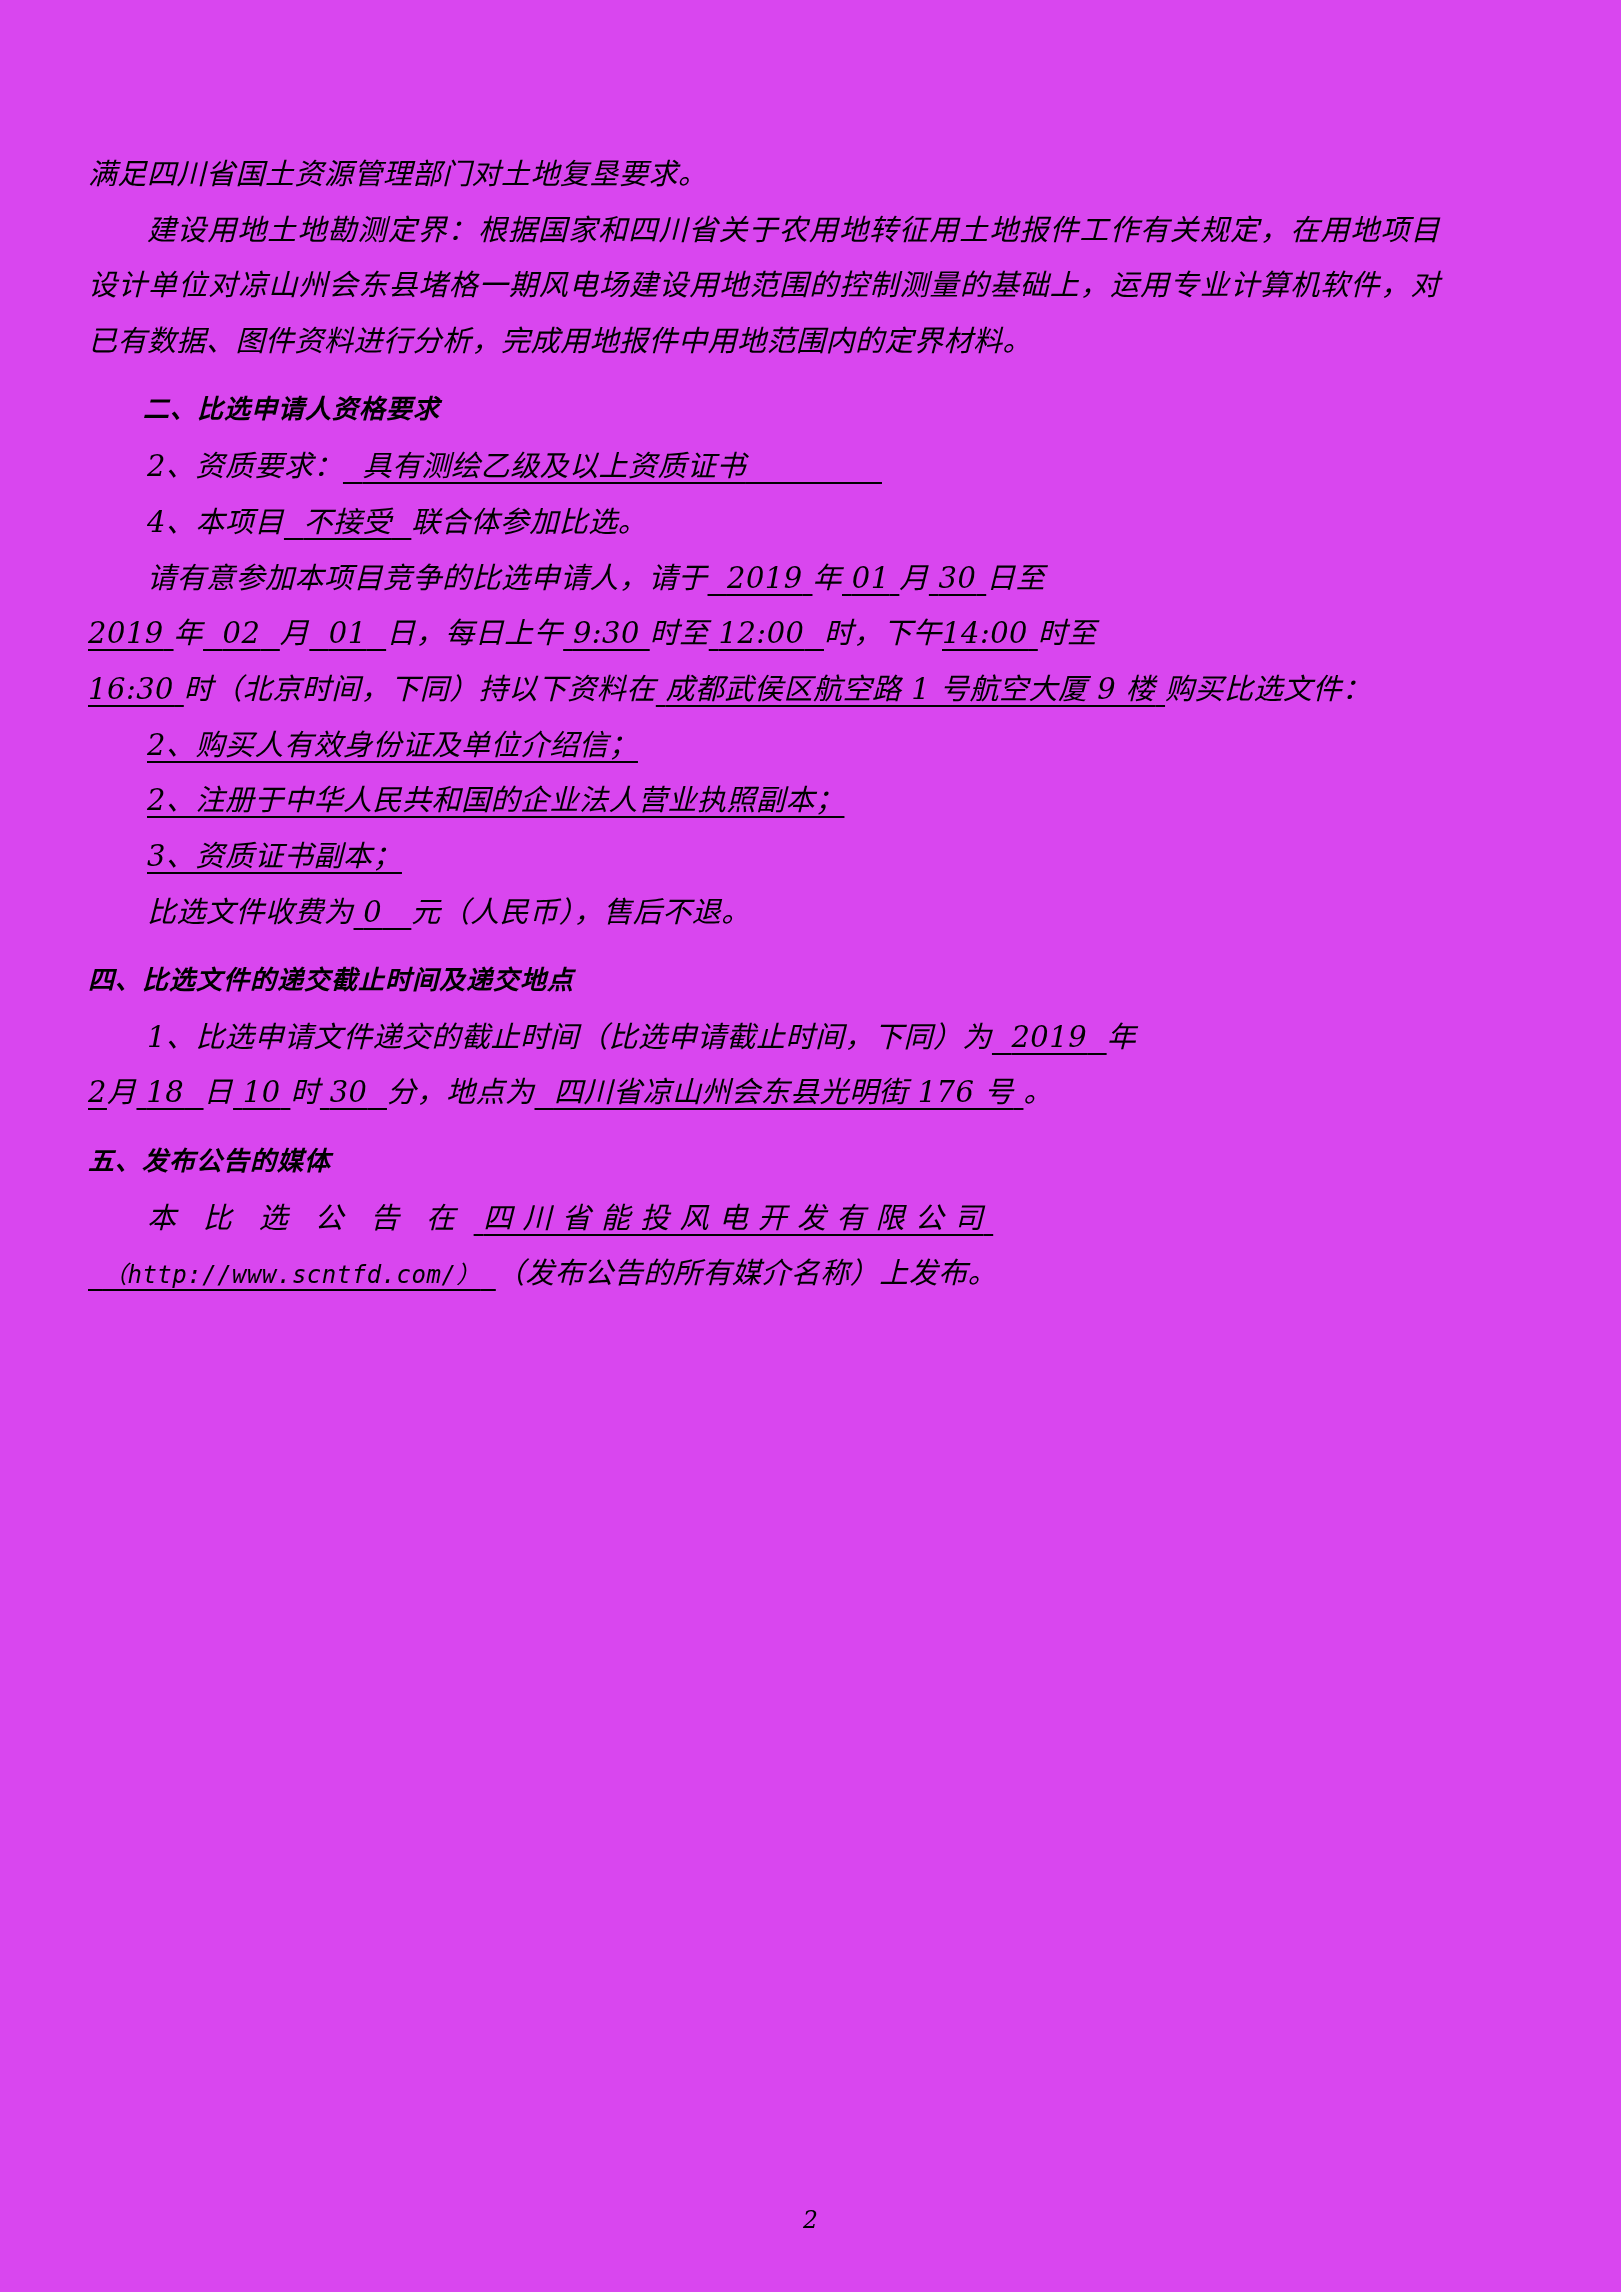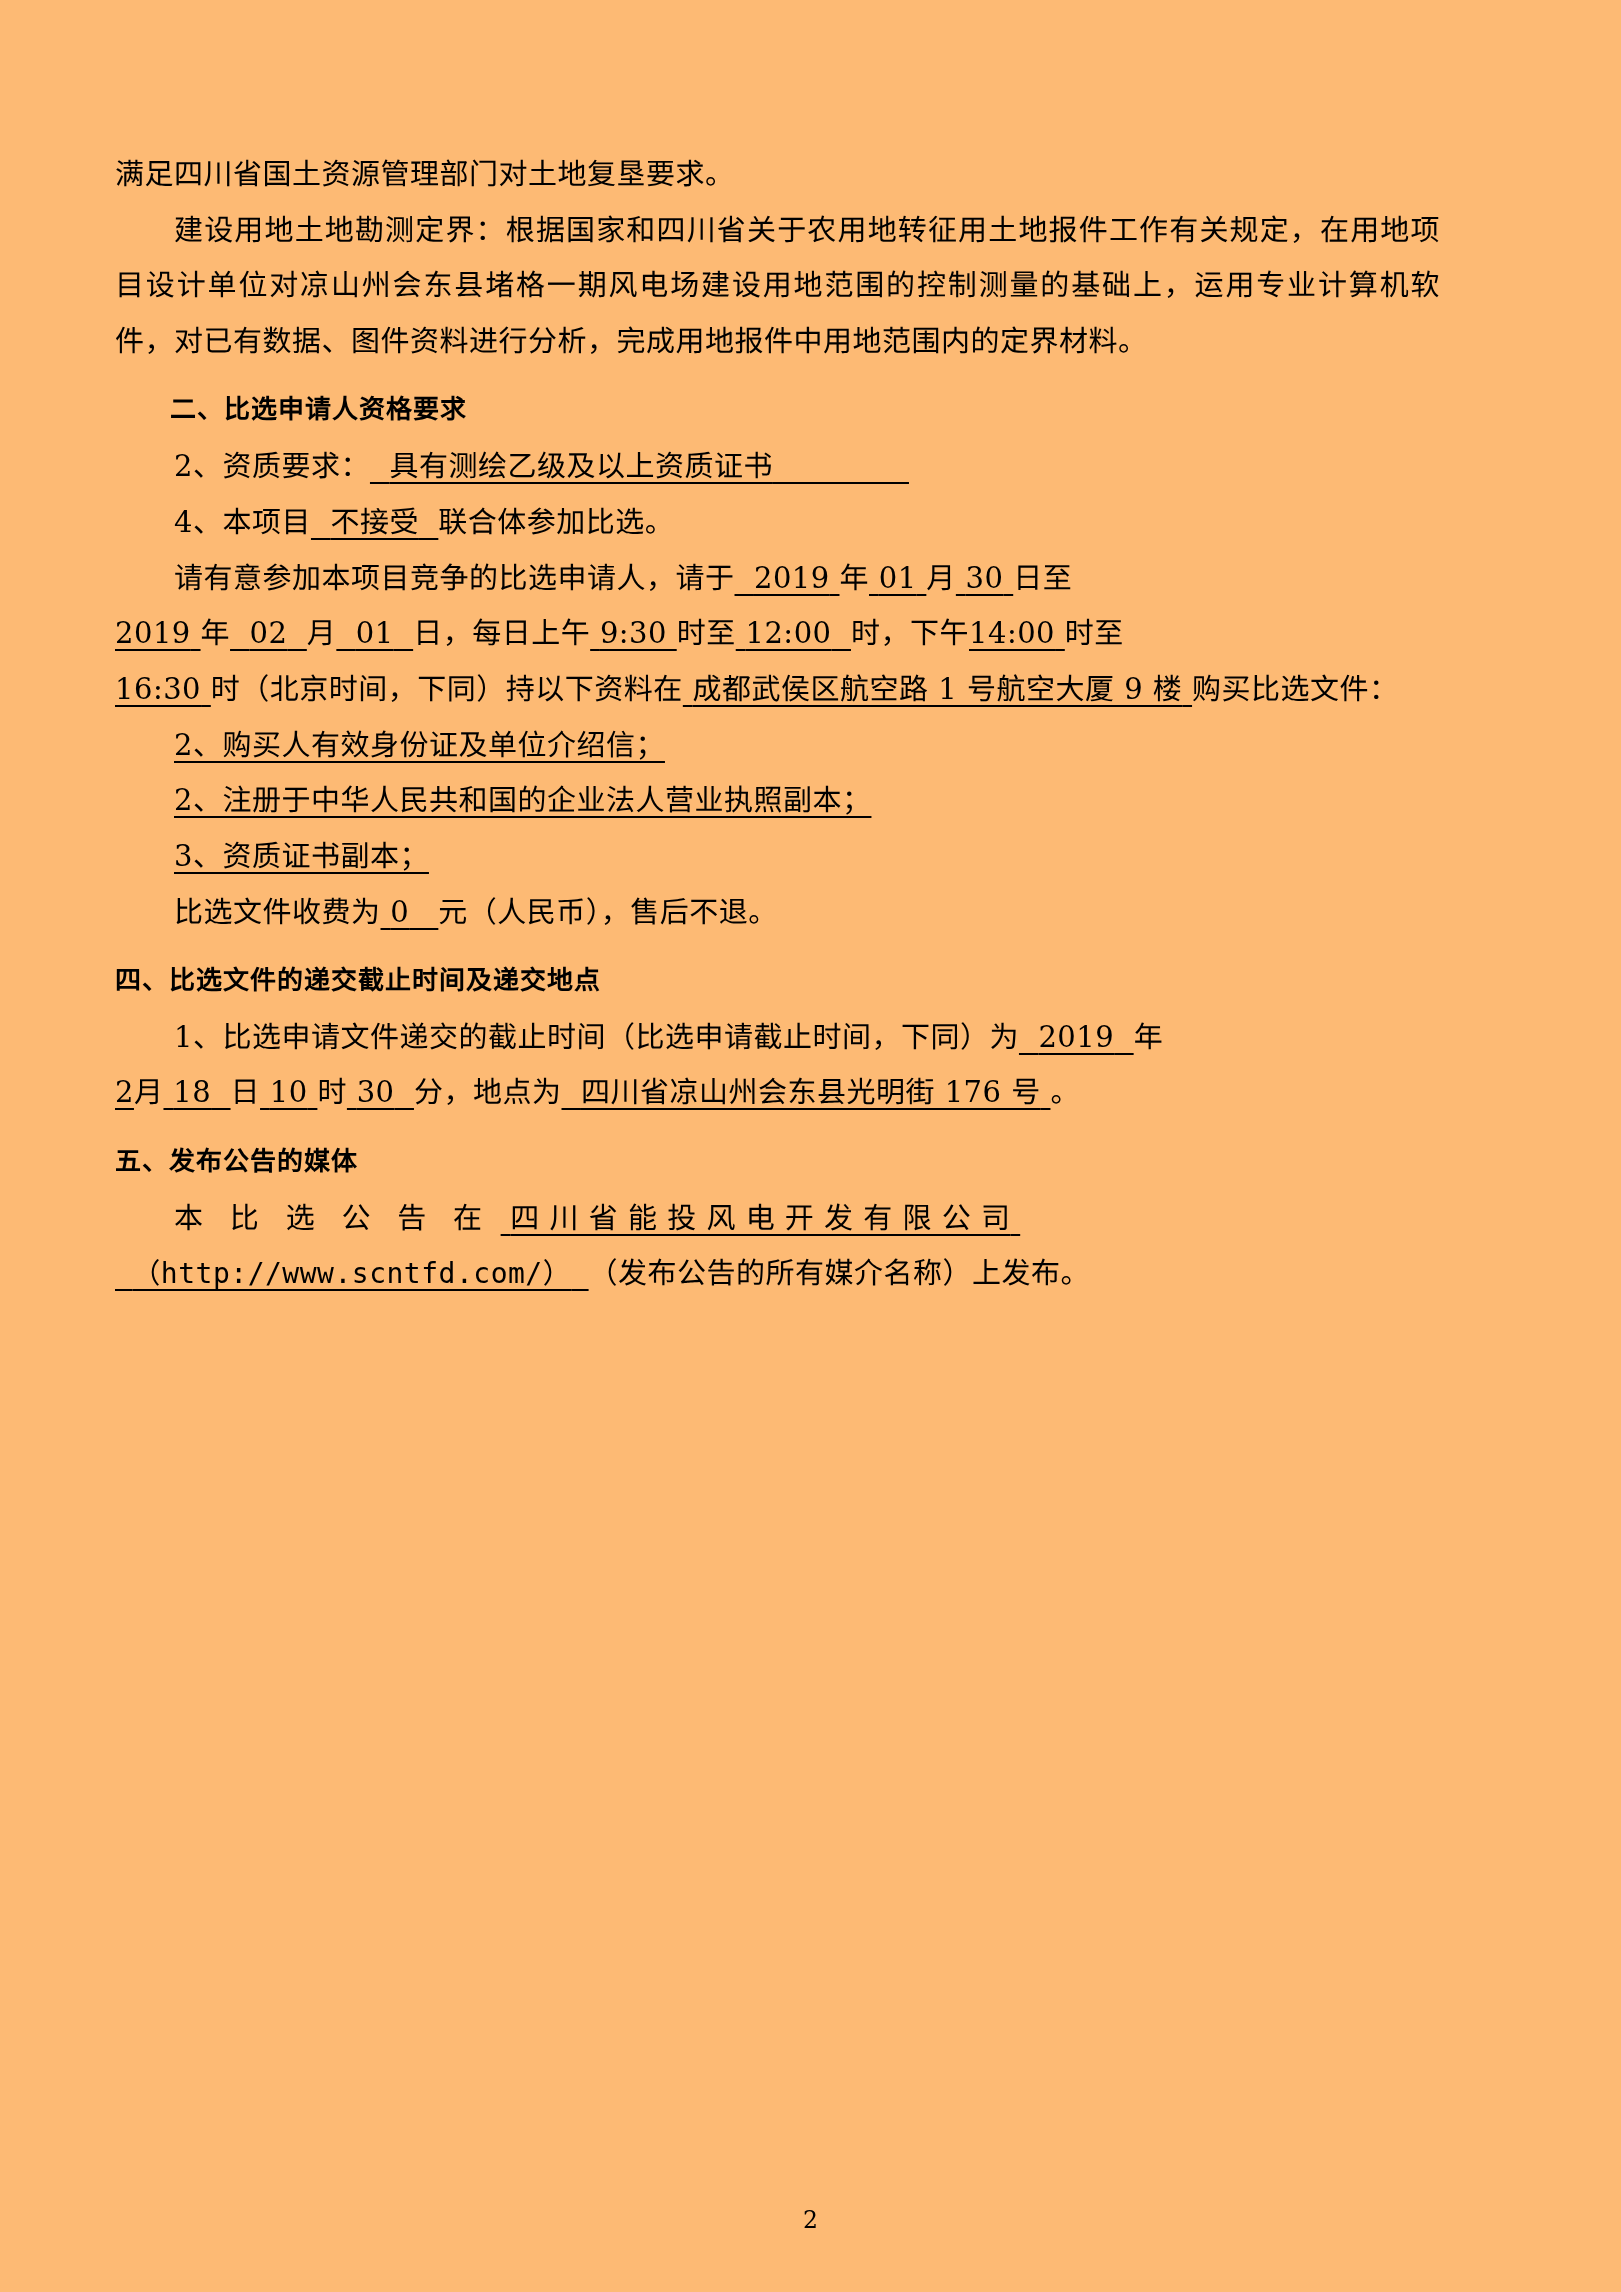--- a/index.html
+++ b/index.html
@@ -9,23 +9,24 @@
   }
   body {
     font-family: "DejaVu Serif", "Liberation Serif", serif;
     color: #000000;
   }
   .page {
     position: relative;
     width: 1621px;
     height: 2293px;
     margin: 0 auto;
-    background: #fdba74;
+    background: #d946ef;
     box-sizing: border-box;
-    padding: 147px 181px 88px 115px;
+    padding: 147px 181px 88px 88px;
+    font-style: italic;
   }
   .doc-body {
     font-size: 29px;
     line-height: 1.92;
     text-align: justify;
     letter-spacing: 0.5px;
   }
   p {
     margin: 0;
   }
@@ -45,21 +46,21 @@
   }
   .heading.indented {
     text-indent: 55px;
   }
   .u {
     text-decoration: underline;
     text-underline-offset: 5.9px;
   }
   .mono {
     font-family: "DejaVu Sans Mono", "Liberation Mono", monospace;
-    font-size: 28px;
+    font-size: 24px;
   }
   .wide-space {
     letter-spacing: 8.8px;
   }
   .page-number {
     position: absolute;
     left: 0;
     right: 0;
     bottom: 59px;
     text-align: center;

